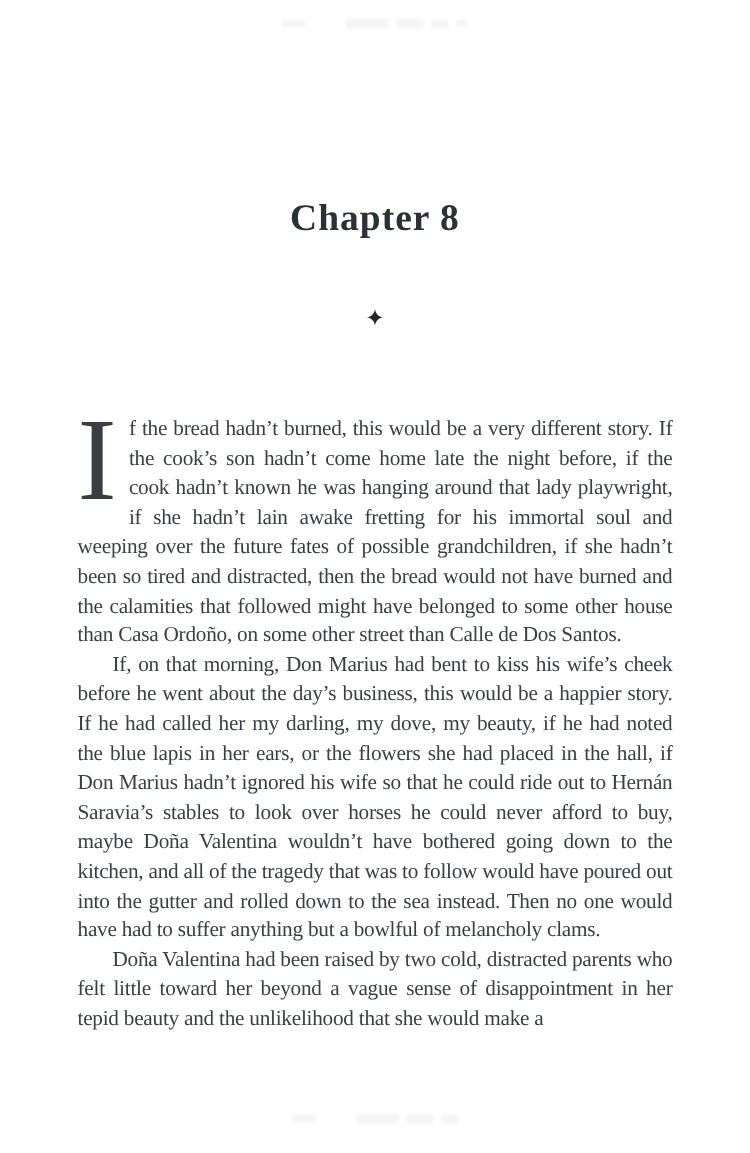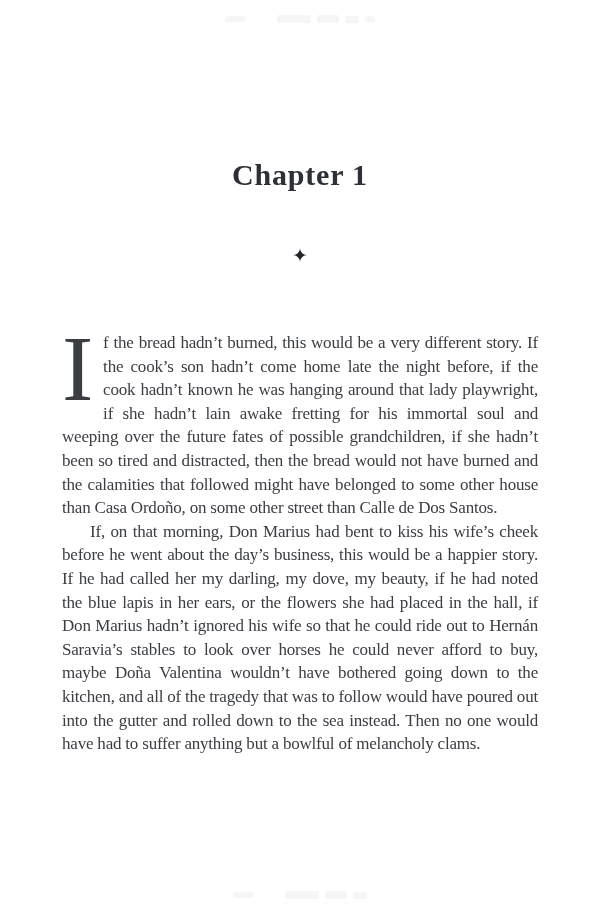--- a/index.html
+++ b/index.html
@@ -101,27 +101,28 @@
 <div class="page" style="--bg: #ffffff; --title-color: #2d3036; --body-color: #3a3d42; --ornament-color: #22252a;">
 
   <div class="wm wm-top">
     <i class="m1"></i>
       <i class="m2"></i>
       <i class="m3"></i>
       <i class="m4"></i>
       <i class="m5"></i>
   </div>
 
-  <h1 class="title">Chapter 1</h1>
+  <h1 class="title">Chapter 8</h1>
 
   <div class="ornament">✦</div>
 
   <div class="body-text" id="paragraphs">
       <p><span class="dropcap">I</span><span>f the bread hadn’t burned, this would be a very different story. If the cook’s son hadn’t come home late the night before, if the cook hadn’t known he was hanging around that lady playwright, if she hadn’t lain awake fretting for his immortal soul and weeping over the future fates of possible grandchildren, if she hadn’t been so tired and distracted, then the bread would not have burned and the calamities that followed might have belonged to some other house than Casa Ordoño, on some other street than Calle de Dos Santos.</span></p>
       <p class="indent"><span>If, on that morning, Don Marius had bent to kiss his wife’s cheek before he went about the day’s business, this would be a happier story. If he had called her </span><span class="em">my darling, my dove, my beauty,</span><span> if he had noted the blue lapis in her ears, or the flowers she had placed in the hall, if Don Marius hadn’t ignored his wife so that he could ride out to Hernán Saravia’s stables to look over horses he could never afford to buy, maybe Doña Valentina wouldn’t have bothered going down to the kitchen, and all of the tragedy that was to follow would have poured out into the gutter and rolled down to the sea instead. Then no one would have had to suffer anything but a bowlful of melancholy clams.</span></p>
+      <p class="indent"><span>Doña Valentina had been raised by two cold, distracted parents who felt little toward her beyond a vague sense of disappointment in her tepid beauty and the unlikelihood that she would make a</span></p>
     </div>
 
   <div class="wm wm-bottom">
     <i class="m1"></i>
       <i class="m2"></i>
       <i class="m3"></i>
       <i class="m4"></i>
   </div>
 
 </div>

